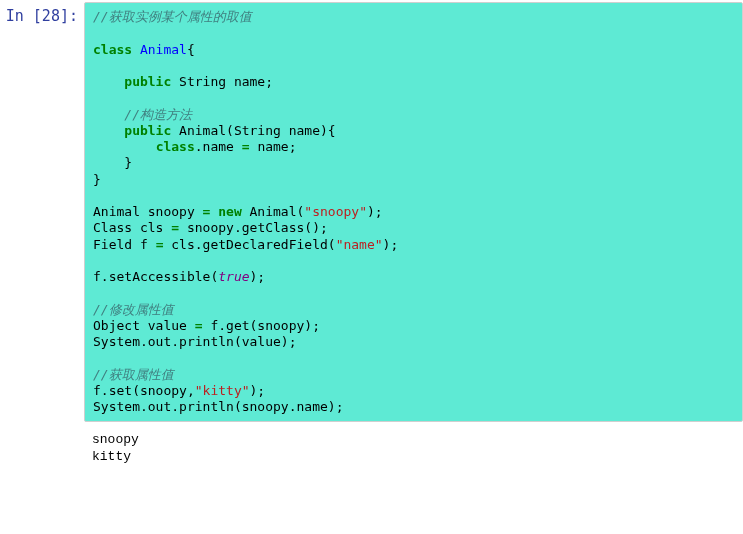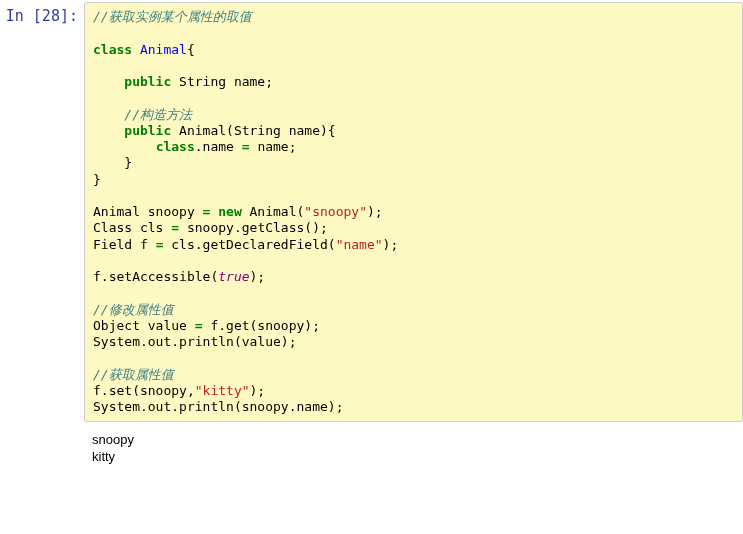--- a/index.html
+++ b/index.html
@@ -23,38 +23,38 @@
     font-size: 15px;
     color: #303F9F;
   }
   .prompt.output-prompt {
     color: #D84315;
   }
   .input-area {
     flex: 1;
     border: 1px solid #cfcfcf;
     border-radius: 2px;
-    background: #fef9c3;
+    background: #5eead4;
     padding: 6px 8px;
     overflow: auto;
   }
   .output-area {
     flex: 1;
     padding: 6px 8px;
   }
   pre.code {
     margin: 0;
     font-family: "Menlo", "DejaVu Sans Mono", "Consolas", monospace;
     font-size: 13px;
     line-height: 1.25;
     white-space: pre;
   }
   pre.output-text {
     margin: 0;
-    font-family: Liberation Sans, sans-serif;
+    font-family: Liberation Mono, monospace;
     font-size: 13px;
     line-height: 1.25;
     white-space: pre;
     color: #000;
   }
 
   .c  { color: #408080; font-style: italic; }  
   .kw { color: #008000; font-weight: bold; }    
   .nc { color: #0000ff; }                       
   .s  { color: #ba2121; }                       

